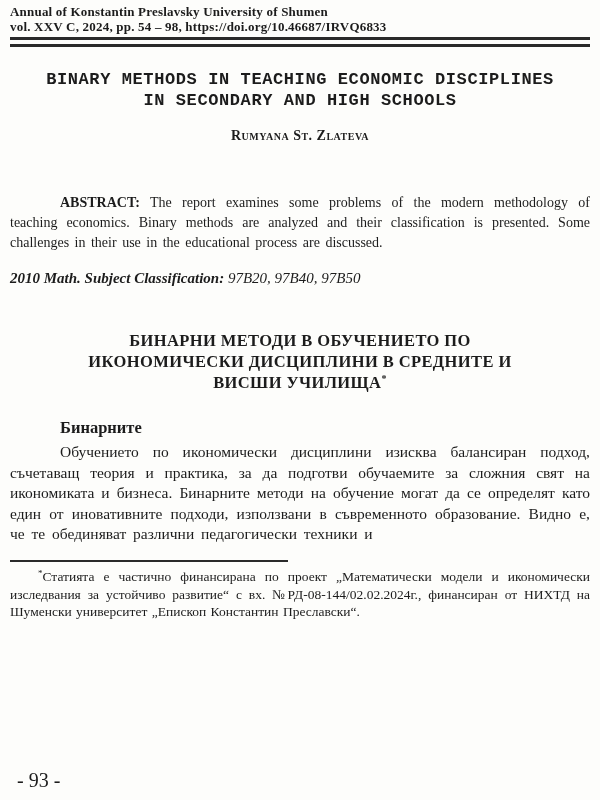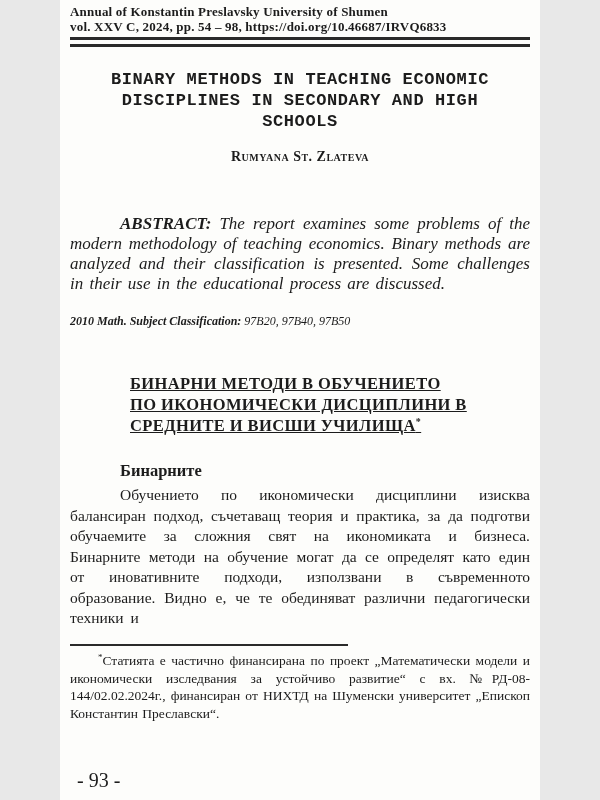--- a/index.html
+++ b/index.html
@@ -2,21 +2,21 @@
 <html><head>
 <meta charset="utf-8">
 <style>
   html, body {
     margin: 0;
     padding: 0;
     background: #e8e8e8;
   }
   .page {
     position: relative;
-    width: 480px;
+    width: 600px;
     height: 800px;
     margin: 0 auto;
     background: #fdfdfb;
     color: #1c1c1c;
     font-family: "Liberation Serif", "DejaVu Serif", serif;
     box-sizing: border-box;
     padding: 4px 10px 0 10px;
     overflow: hidden;
   }
   
@@ -47,53 +47,51 @@
     text-align: center;
     font-weight: bold;
     font-variant: small-caps;
     font-size: 14px;
     letter-spacing: 0.5px;
   }
   .author-en { margin-top: 17px; }
   
   .abstract-para {
     margin-top: 49px;
-    font-style: italic;
-    font-size: 17px;
+    font-size: 14px;
     line-height: 20px;
     text-align: justify;
     text-indent: 50px;
     word-spacing: 2px;
   }
   .keywords-para {
     margin-top: 11px;
     font-style: italic;
     font-size: 15.5px;
     line-height: 20px;
     text-align: justify;
     text-indent: 50px;
     word-spacing: 6px;
   }
   .bold-italic-label { font-weight: bold; }
   .msc-line {
     margin-top: 15px;
     font-style: italic;
-    font-size: 12px;
+    font-size: 15px;
     line-height: 20px;
   }
   
   .title-bg {
     margin-top: 42px;
-    text-align: left;
+    text-align: center;
     font-weight: bold;
     font-size: 16.5px;
     line-height: 21px;
     letter-spacing: 0.4px;
     padding: 0 60px;
-    text-decoration: underline;
   }
   .title-bg sup {
     font-size: 10px;
     line-height: 0;
   }
   .author-bg { margin-top: 16px; }
   
   .section-heading {
     margin-top: 24px;
     margin-left: 50px;

